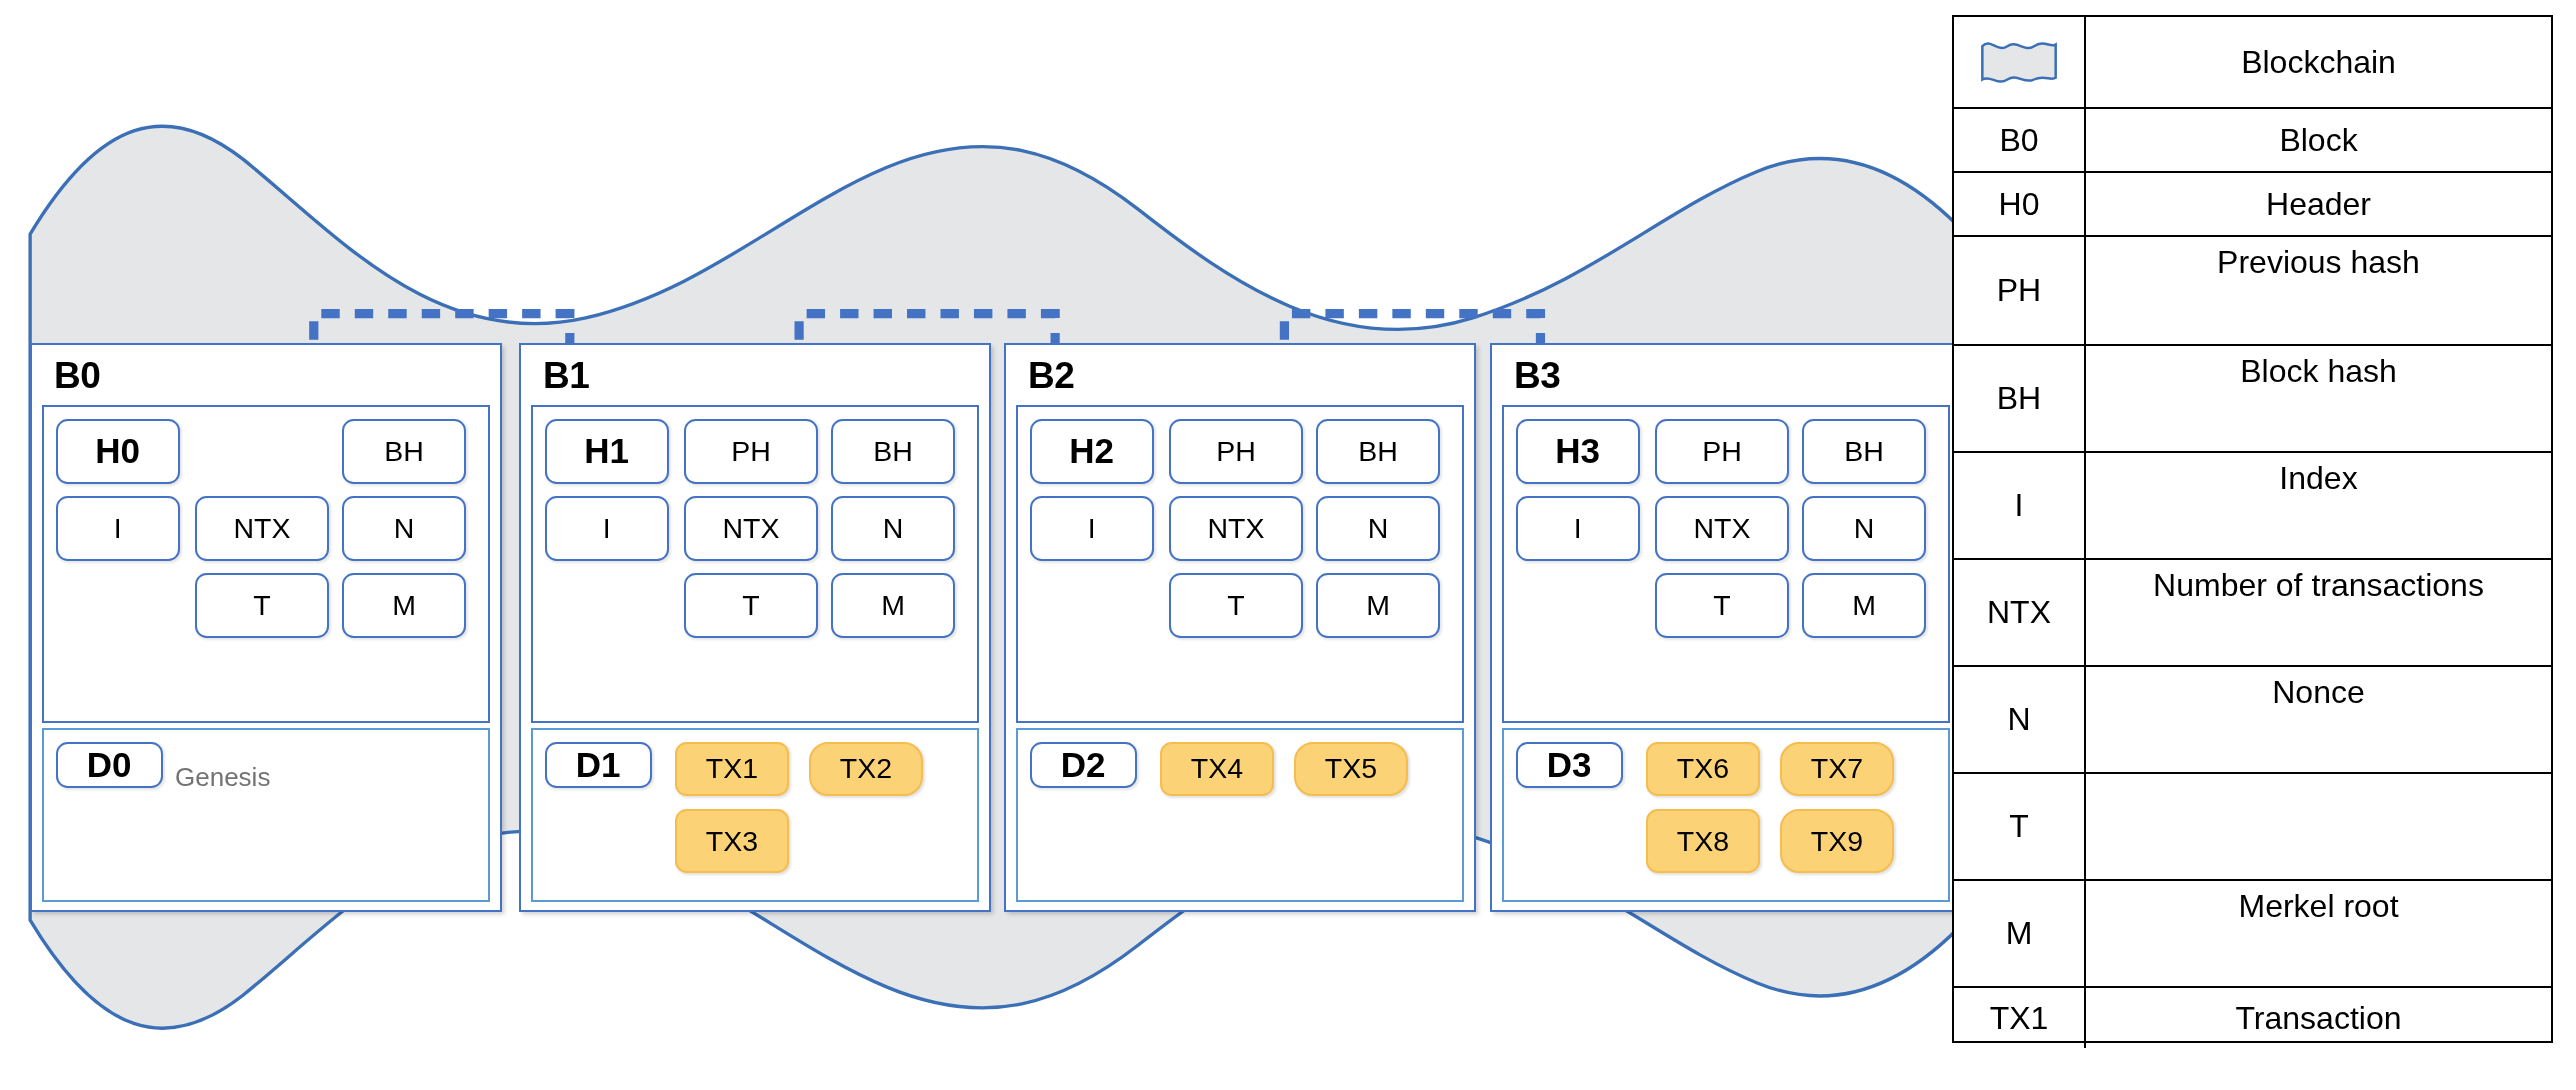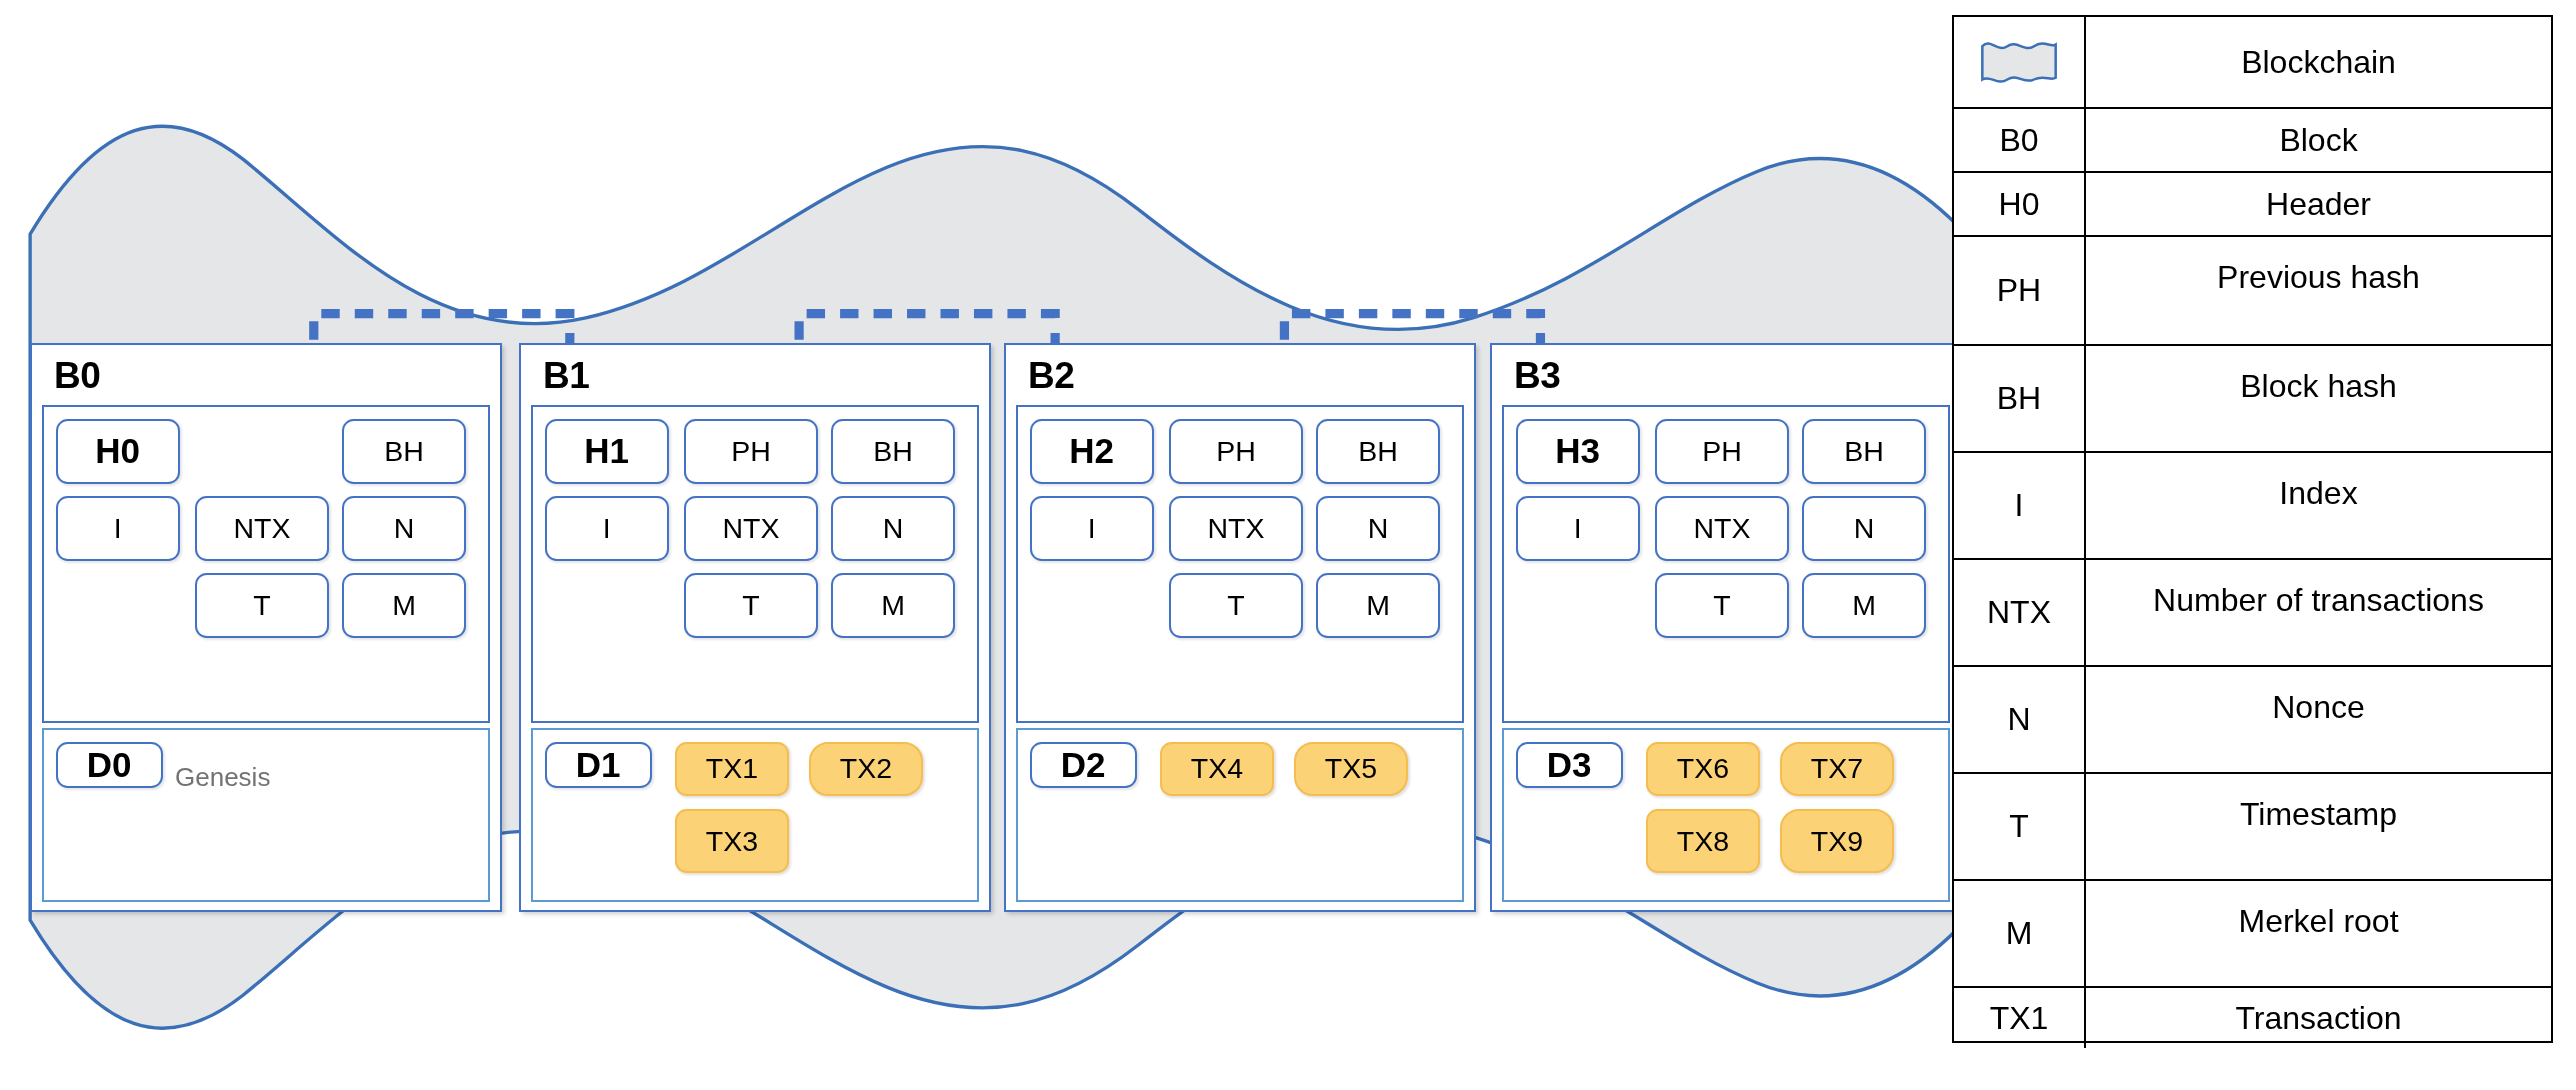--- a/index.html
+++ b/index.html
@@ -92,21 +92,21 @@
   .legend-row:last-child{border-bottom:none;}
   .legend-sym{
     width:132px;flex:0 0 132px;
     border-right:2.5px solid #000;box-sizing:border-box;
     display:flex;align-items:center;justify-content:center;
     font-size:32px;color:#000;
   }
   .legend-desc{
     flex:1;box-sizing:border-box;
     display:flex;align-items:flex-start;justify-content:center;
-    padding-top:22px;
+    padding-top:7px;
     font-size:32px;color:#000;
   }
   .legend-desc.mid{align-items:center;padding-top:0;}
   .flag-icon{width:80px;height:52px;display:block;}
 
   
   #arrows{position:absolute;left:0;top:0;width:1958px;height:1090px;pointer-events:none;}
 </style>
 </head>
 <body>
@@ -287,21 +287,20 @@
     <div class="legend-desc">Number of transactions</div>
   </div>
 
   <div class="legend-row" style="height:107px;">
     <div class="legend-sym">N</div>
     <div class="legend-desc">Nonce</div>
   </div>
 
   <div class="legend-row" style="height:107px;">
     <div class="legend-sym">T</div>
-    <div class="legend-desc">Timestamp</div>
   </div>
 
   <div class="legend-row" style="height:107px;">
     <div class="legend-sym">M</div>
     <div class="legend-desc">Merkel root</div>
   </div>
 
   <div class="legend-row" style="height:60px;">
     <div class="legend-sym">TX1</div>
     <div class="legend-desc mid">Transaction</div>

